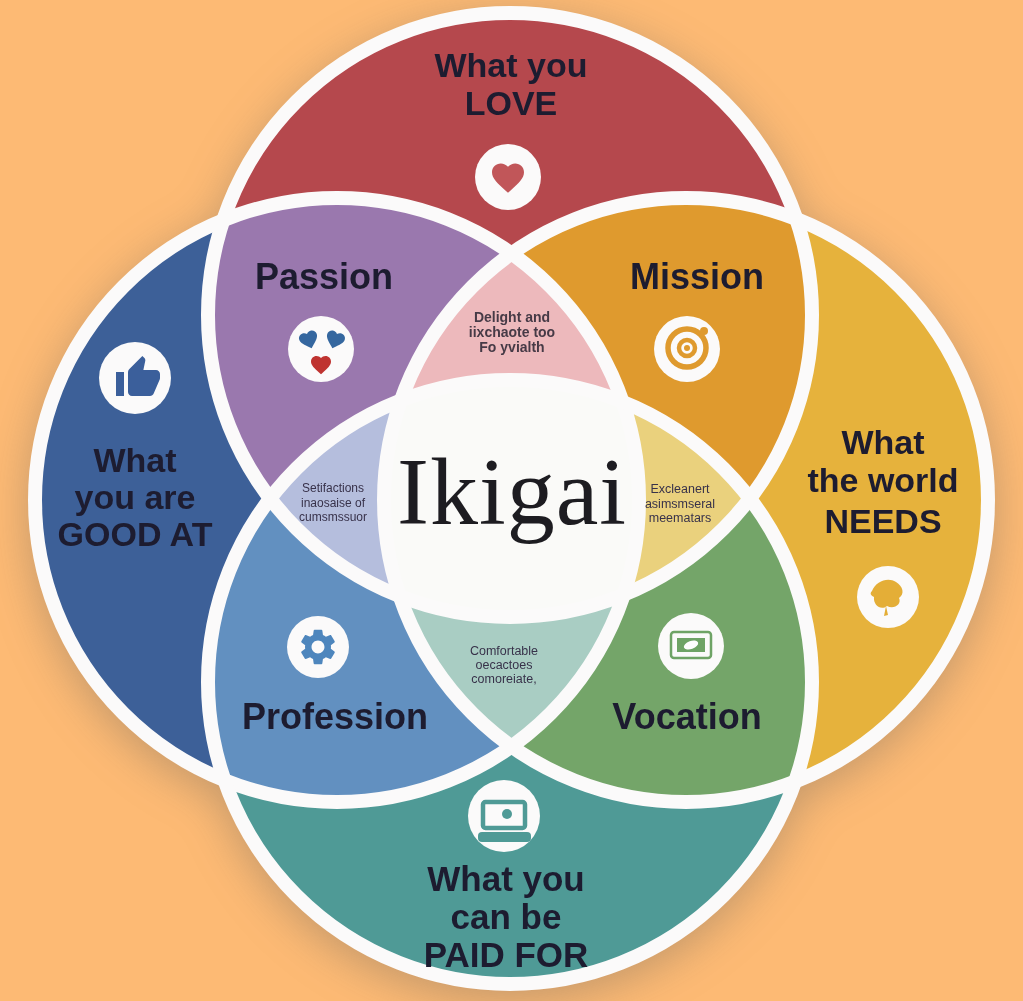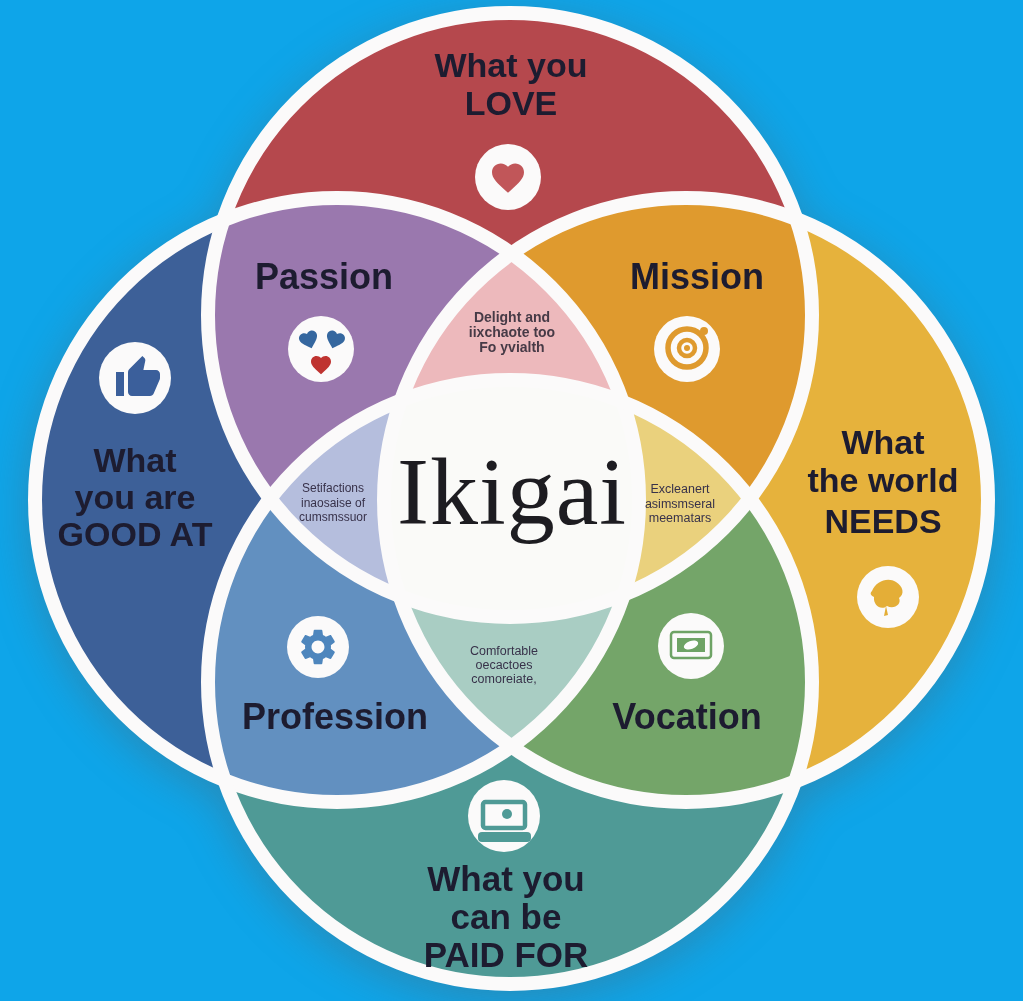--- a/index.html
+++ b/index.html
@@ -1,16 +1,16 @@
 <!DOCTYPE html>
 <html><head>
 <meta charset="utf-8">
 <style>
   html,body{margin:0;padding:0;background:#000;}
-  .stage{position:relative;width:1023px;height:1001px;background:#0ea5e9;overflow:hidden;}
+  .stage{position:relative;width:1023px;height:1001px;background:#fdba74;overflow:hidden;}
   svg{display:block;filter:drop-shadow(0 10px 22px rgba(90,90,90,.35));}
   .label{font-family:"Liberation Sans",sans-serif;font-weight:bold;fill:#1d1c30;}
   .note{font-family:"Liberation Sans",sans-serif;fill:#38324a;}
   .note-bold{font-family:"Liberation Sans",sans-serif;font-weight:bold;fill:#463a46;}
   .ikigai{font-family:"Liberation Serif",serif;fill:#1d1c21;letter-spacing:1px;}
   text{text-anchor:middle;}
 </style>
 </head>
 <body>
 

